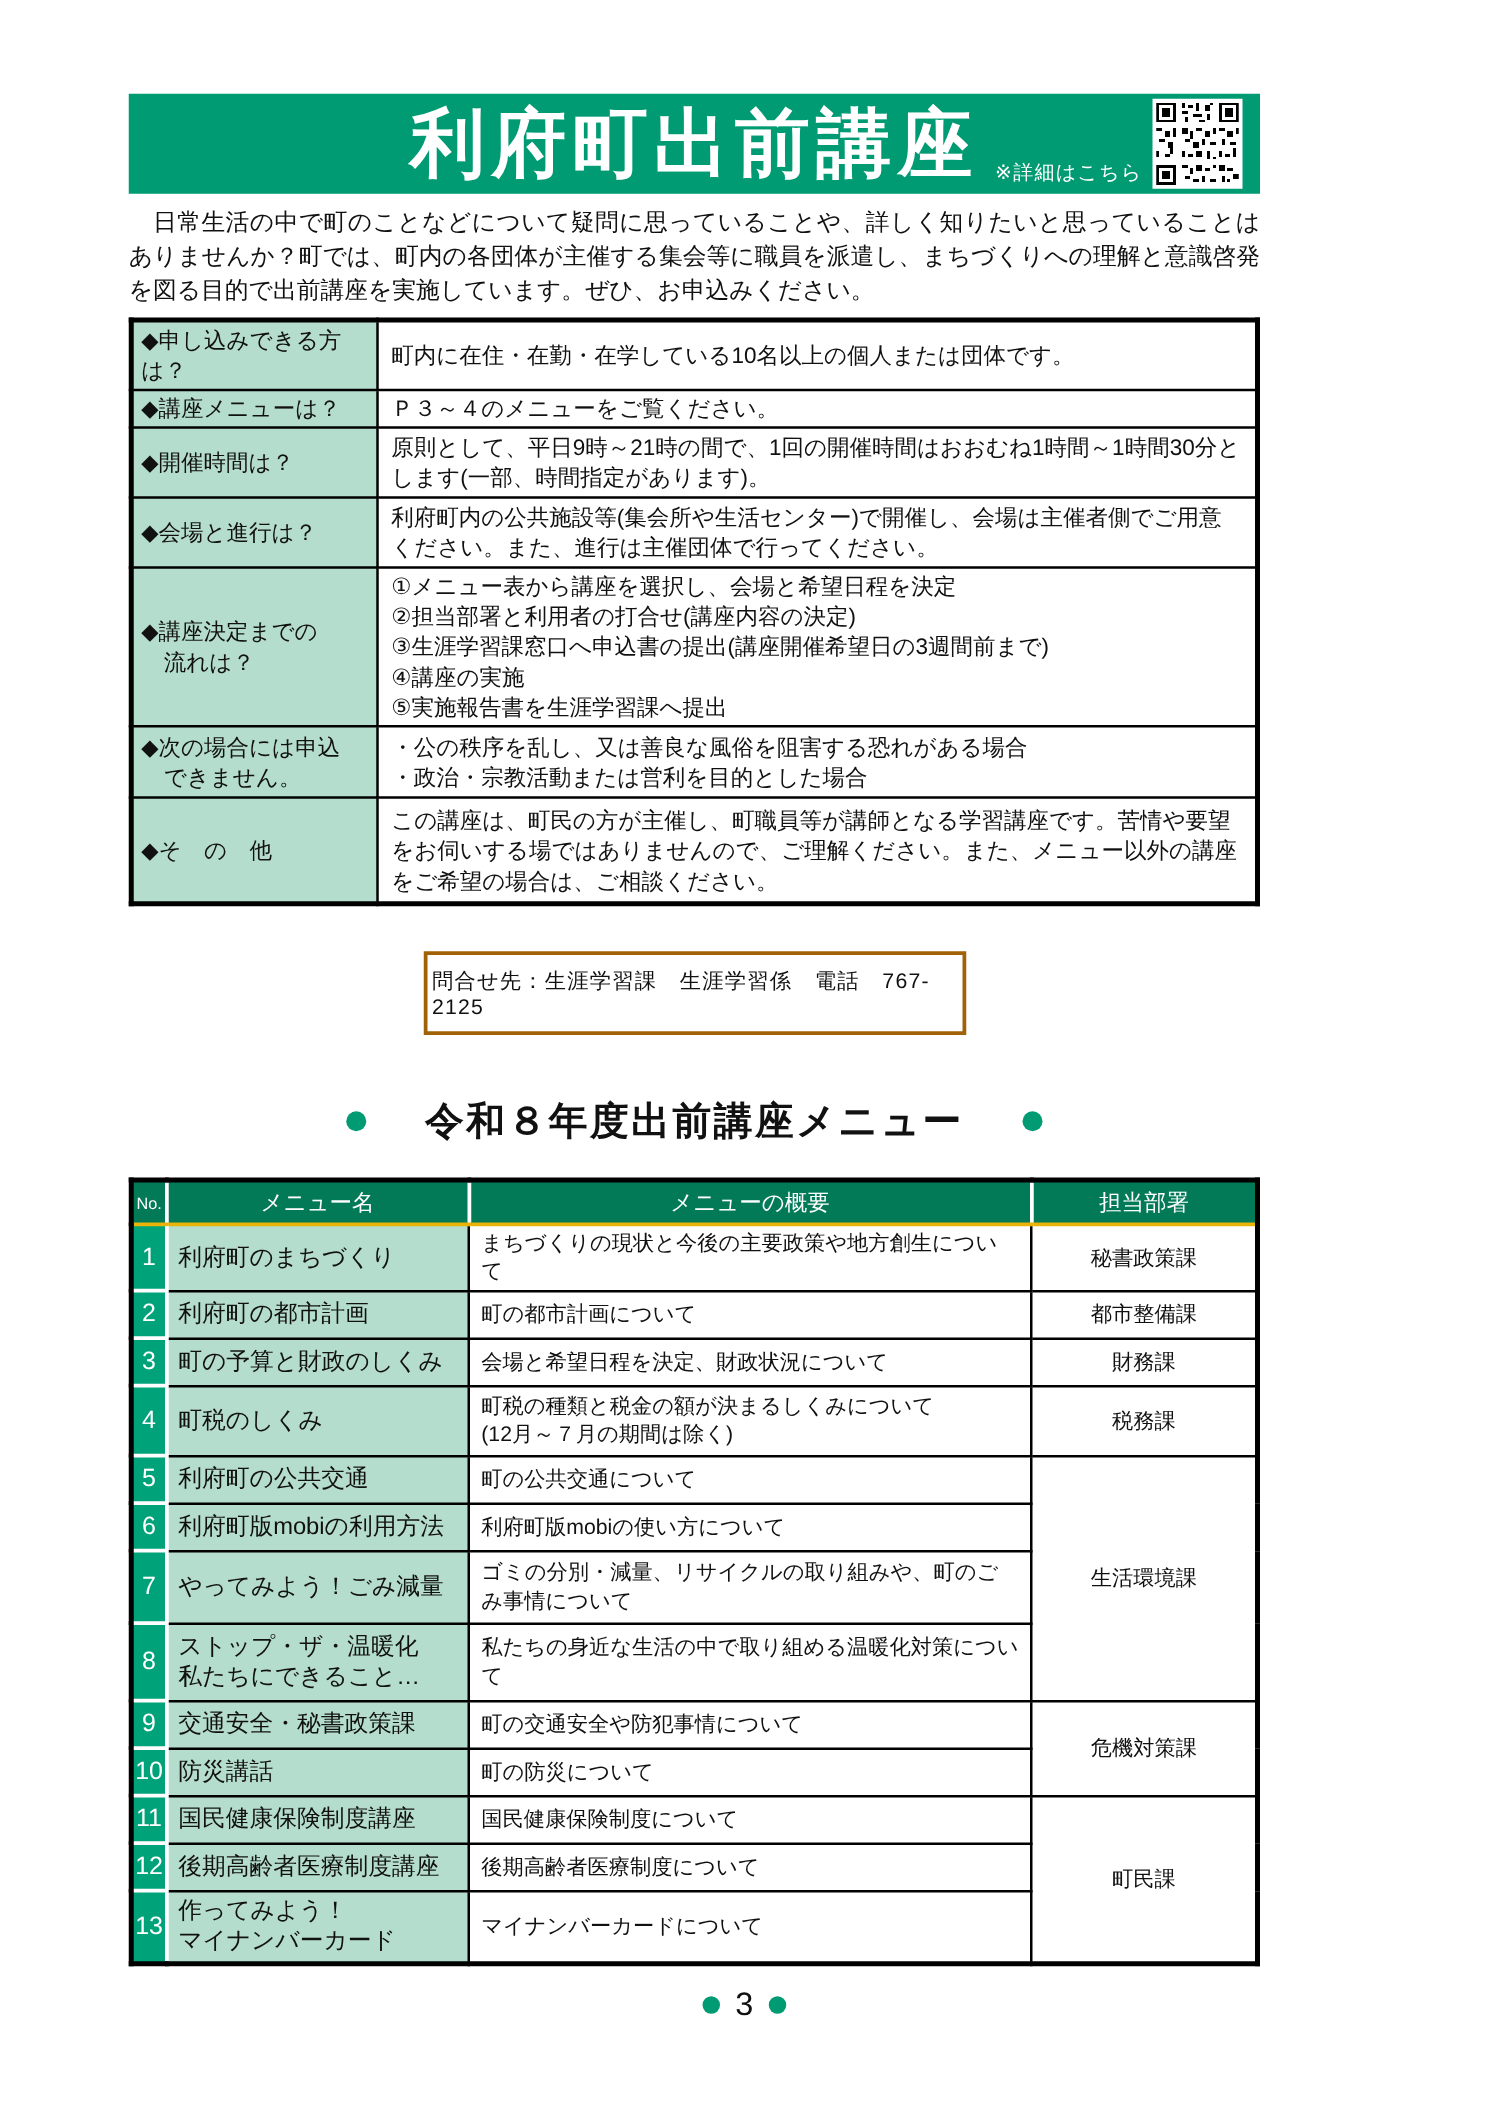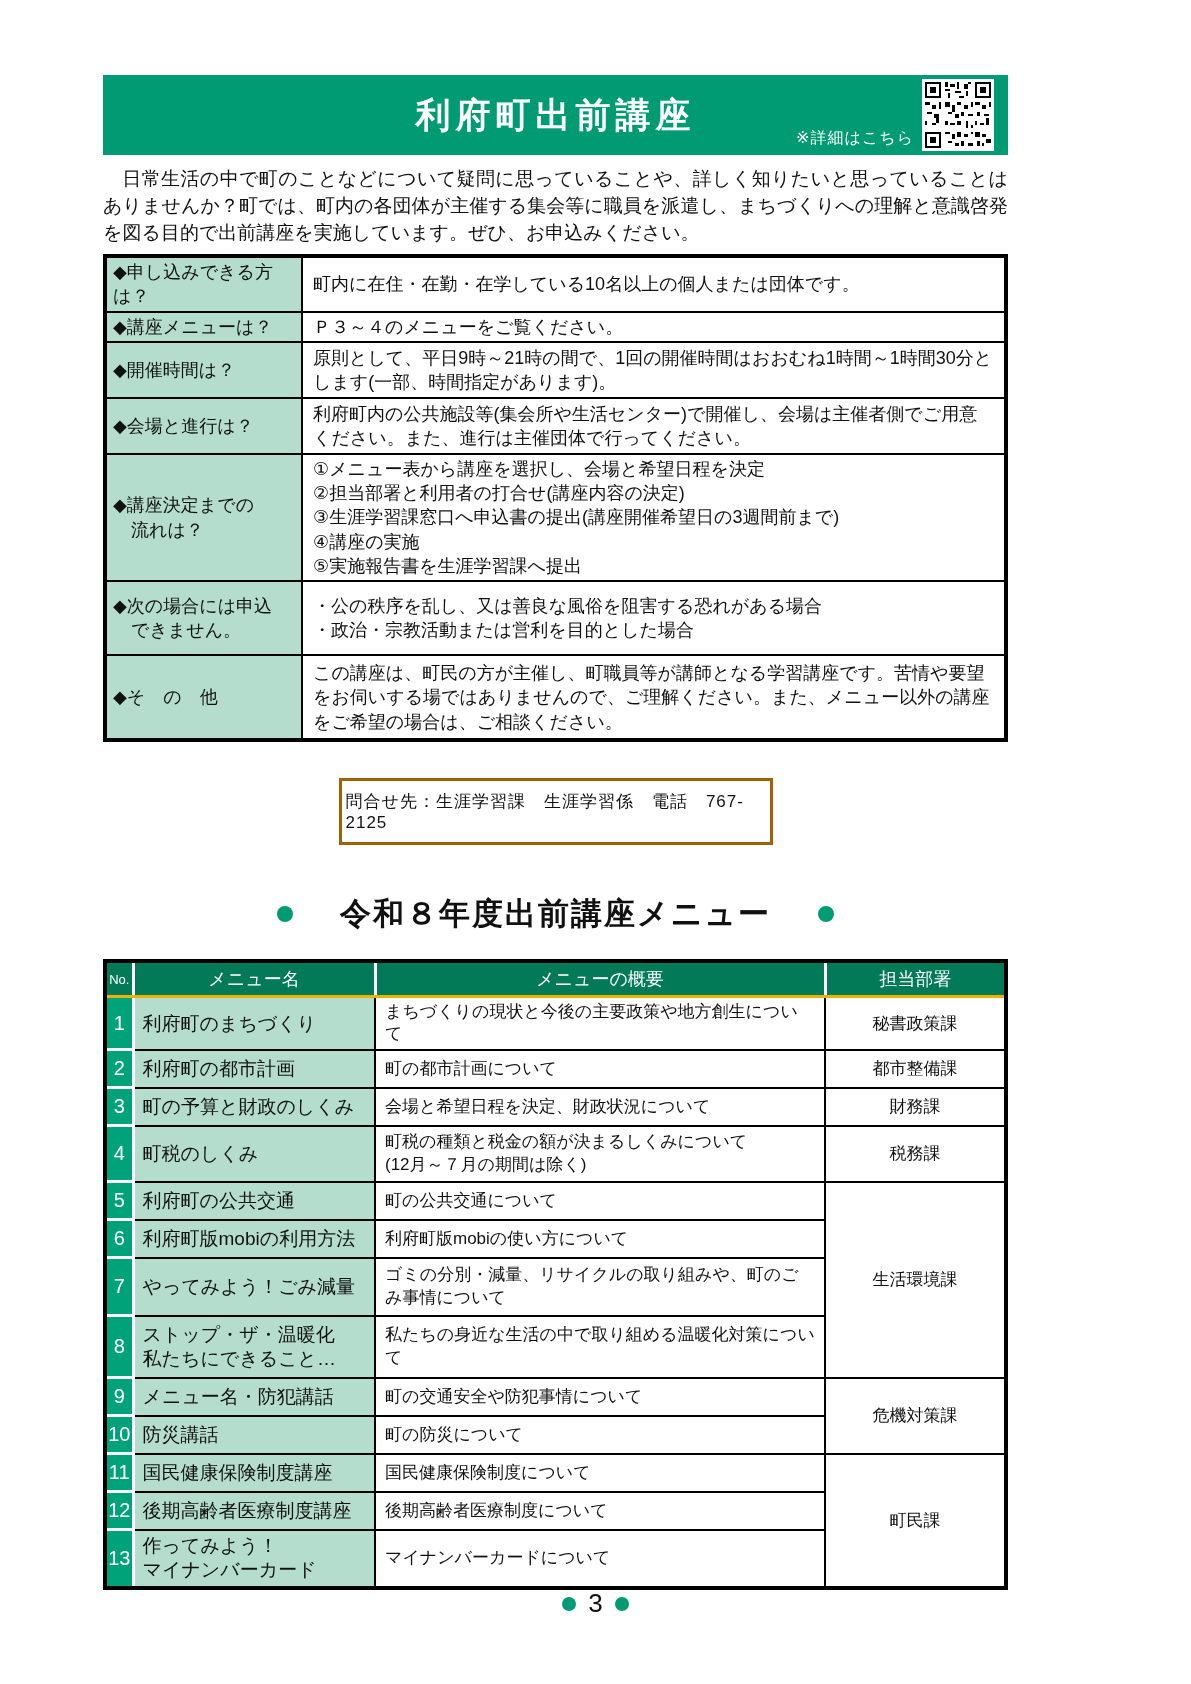--- a/index.html
+++ b/index.html
@@ -5,21 +5,21 @@
   html,body{margin:0;padding:0;background:#ffffff;}
   body{
     width:1191px;height:1684px;position:relative;
     font-family:"Liberation Sans","DejaVu Sans",sans-serif;
     color:#111;-webkit-font-smoothing:none;
   }
   .content{position:absolute;left:103px;top:75px;width:905px;}
 
   
   .banner{position:relative;height:80px;background:#009b73;display:flex;align-items:center;justify-content:center;}
-  .banner-title{color:#fff;font-size:35px;font-weight:bold;letter-spacing:5px;}
+  .banner-title{color:#fff;font-size:60px;font-weight:bold;letter-spacing:5px;}
   .qr-box{position:absolute;right:14px;top:4px;width:72px;height:72px;background:#fff;display:flex;align-items:center;justify-content:center;}
   .qr-caption{position:absolute;right:94px;bottom:6px;color:#fff;font-size:16px;letter-spacing:1px;}
 
   
   .intro{margin-top:10px;font-size:19px;line-height:27px;text-align:justify;}
 
   
   table.faq{border-collapse:collapse;border:4px solid #000;width:100%;table-layout:fixed;margin-top:8px;}
   table.faq td{border:2px solid #000;font-size:18px;padding:2px 10px;vertical-align:middle;}
   table.faq td.label{background:#b5ddce;width:178px;white-space:pre-line;line-height:1.35;padding-left:6px;}
@@ -157,21 +157,21 @@
       </tr>
       <tr style="height:100px;">
         <td class="label">◆講座決定までの
 　流れは？</td>
         <td class="value">①メニュー表から講座を選択し、会場と希望日程を決定
 ②担当部署と利用者の打合せ(講座内容の決定)
 ③生涯学習課窓口へ申込書の提出(講座開催希望日の3週間前まで)
 ④講座の実施
 ⑤実施報告書を生涯学習課へ提出</td>
       </tr>
-      <tr style="height:74px;">
+      <tr style="height:57px;">
         <td class="label">◆次の場合には申込
 　できません。</td>
         <td class="value">・公の秩序を乱し、又は善良な風俗を阻害する恐れがある場合
 ・政治・宗教活動または営利を目的とした場合</td>
       </tr>
       <tr style="height:85px;">
         <td class="label">◆そ　の　他</td>
         <td class="value">この講座は、町民の方が主催し、町職員等が講師となる学習講座です。苦情や要望をお伺いする場ではありませんので、ご理解ください。また、メニュー以外の講座をご希望の場合は、ご相談ください。</td>
       </tr>
     </tbody>
@@ -243,21 +243,21 @@
         <td class="summary">ゴミの分別・減量、リサイクルの取り組みや、町のごみ事情について</td>
       </tr>
       <tr style="height:62px;">
         <td class="no">8</td>
         <td class="name">ストップ・ザ・温暖化
 私たちにできること…</td>
         <td class="summary">私たちの身近な生活の中で取り組める温暖化対策について</td>
       </tr>
       <tr style="height:38px;">
         <td class="no">9</td>
-        <td class="name">メニュー名・防犯講話</td>
+        <td class="name">交通安全・秘書政策課</td>
         <td class="summary">町の交通安全や防犯事情について</td>
         <td class="dept" rowspan="2">危機対策課</td>
       </tr>
       <tr style="height:38px;">
         <td class="no">10</td>
         <td class="name">防災講話</td>
         <td class="summary">町の防災について</td>
       </tr>
       <tr style="height:38px;">
         <td class="no">11</td>

